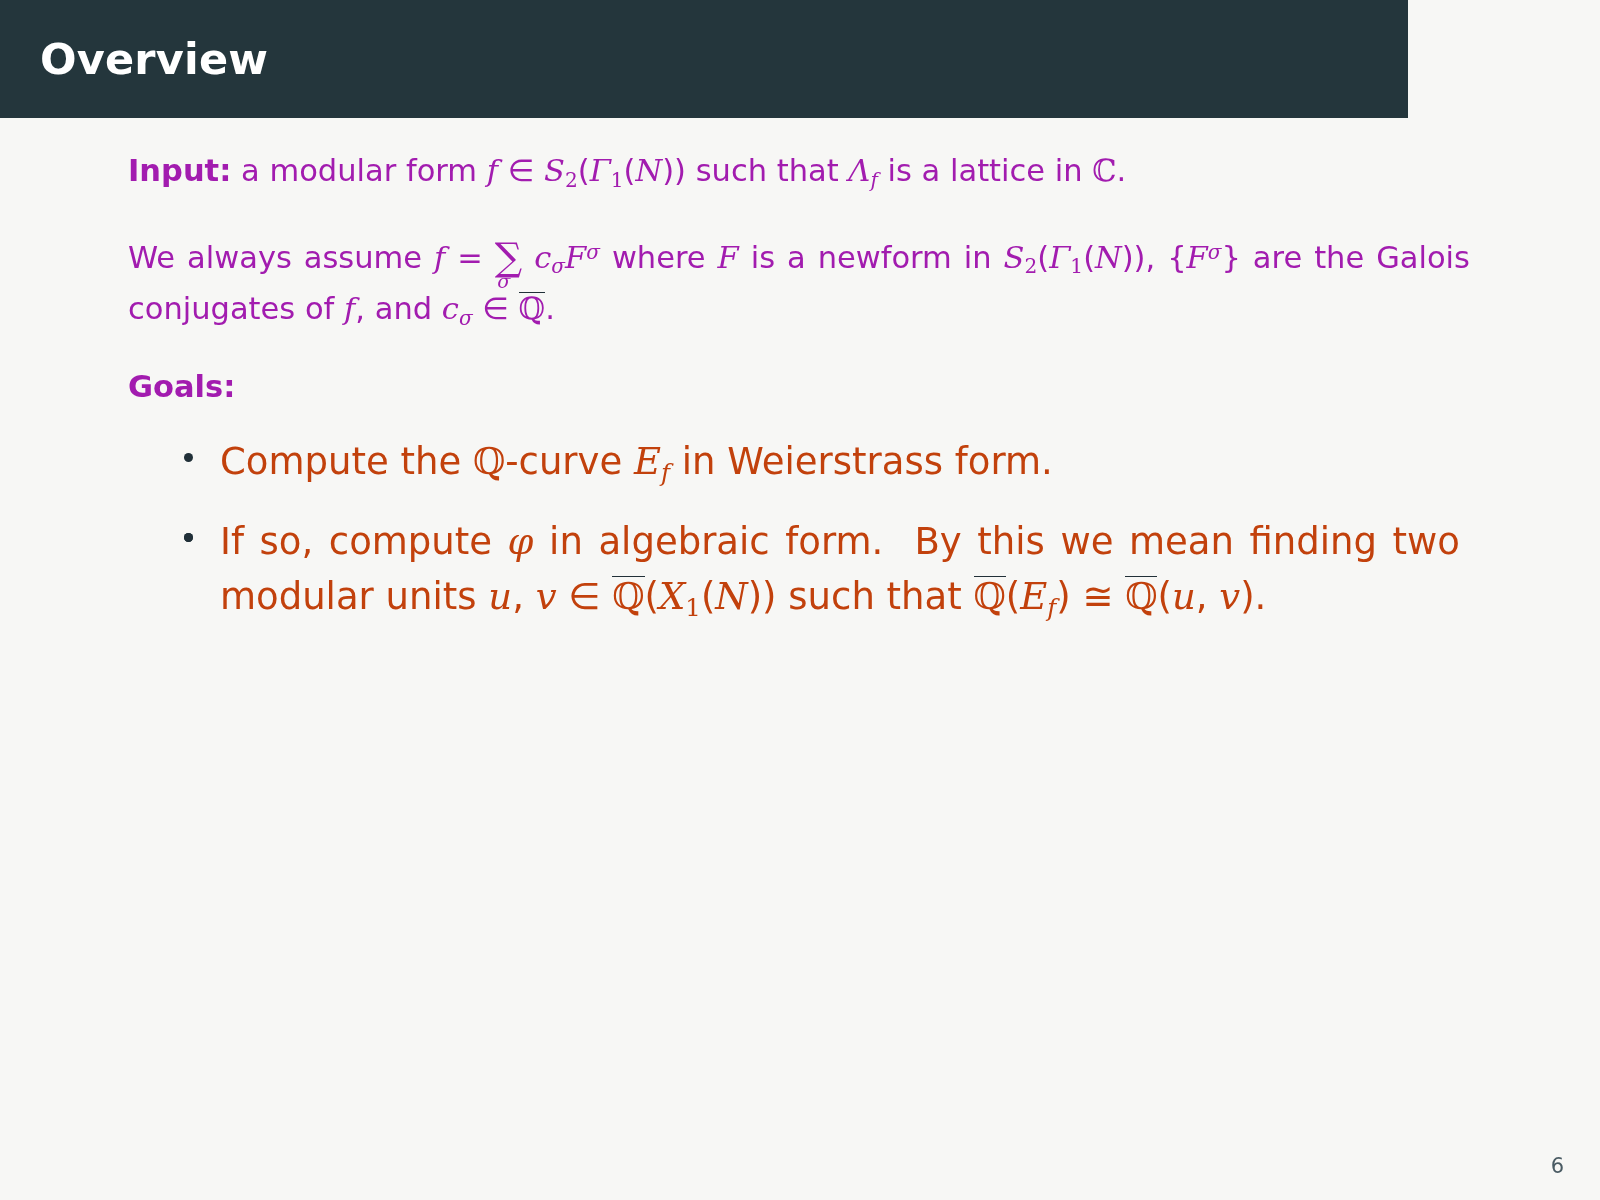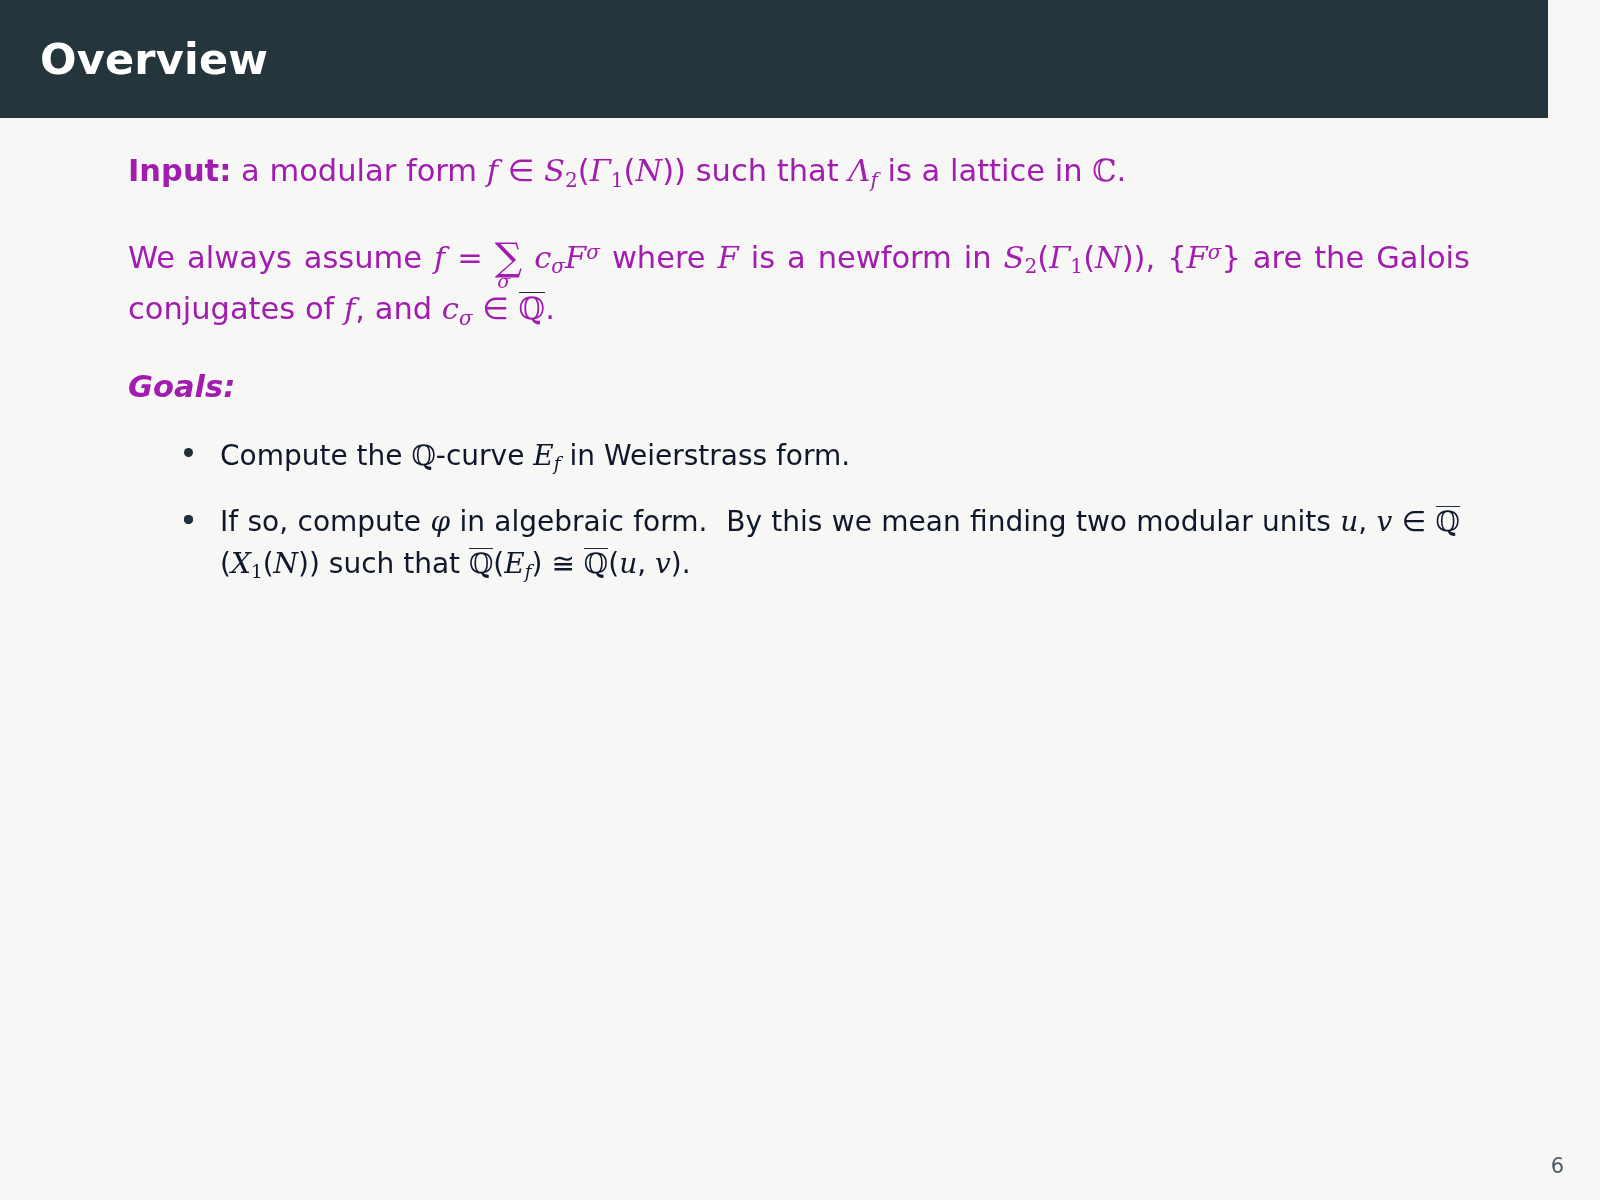--- a/index.html
+++ b/index.html
@@ -17,21 +17,21 @@
   .slide {
     position: relative;
     width: 1600px;
     height: 1200px;
     background: #f7f7f5;
   }
   .title-bar {
     position: absolute;
     top: 0;
     left: 0;
-    width: 1548px;
+    width: 1408px;
     height: 118px;
     background: #24363c;
     display: flex;
     align-items: center;
   }
   .title-text {
     color: #ffffff;
     font-size: 43px;
     font-weight: bold;
     letter-spacing: 0.2px;
@@ -55,35 +55,34 @@
     text-justify: inter-word;
   }
   .para.first {
     margin-bottom: 34px;
     text-align: left;
   }
   .para.goals {
     margin-top: 26px;
     margin-bottom: 26px;
     text-align: left;
-    font-style: italic;
   }
   .bold {
     font-weight: bold;
   }
   .bullets {
     list-style: none;
     margin: 0;
     padding: 0 140px 0 178px;
   }
   .bullets li {
     position: relative;
-    font-size: 28px;
+    font-size: 37px;
     line-height: 1.48;
-    color: #0f172a;
+    color: #c2410c;
     margin-bottom: 24px;
     padding-left: 42px;
     text-align: justify;
   }
   .bullets li .dot {
     position: absolute;
     left: 6px;
     top: 0.48em;
     width: 9px;
     height: 9px;

